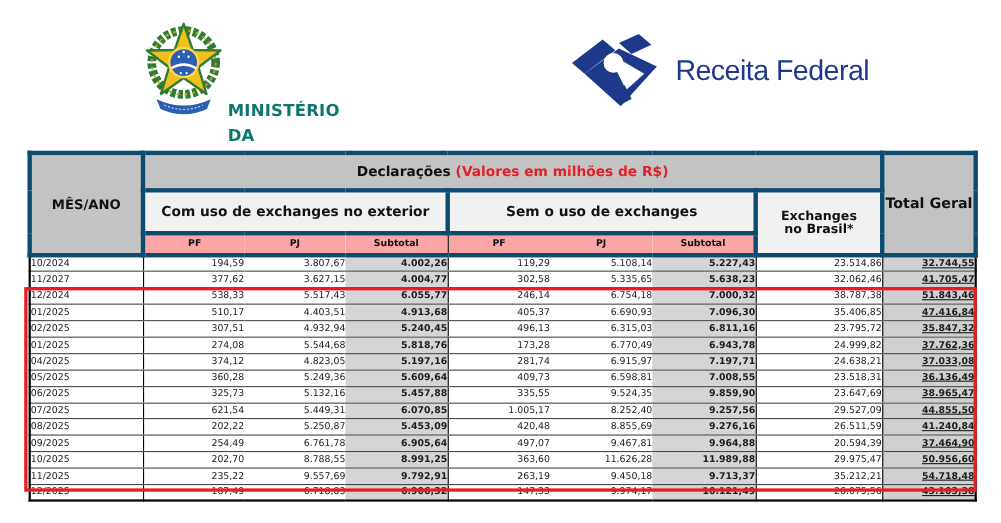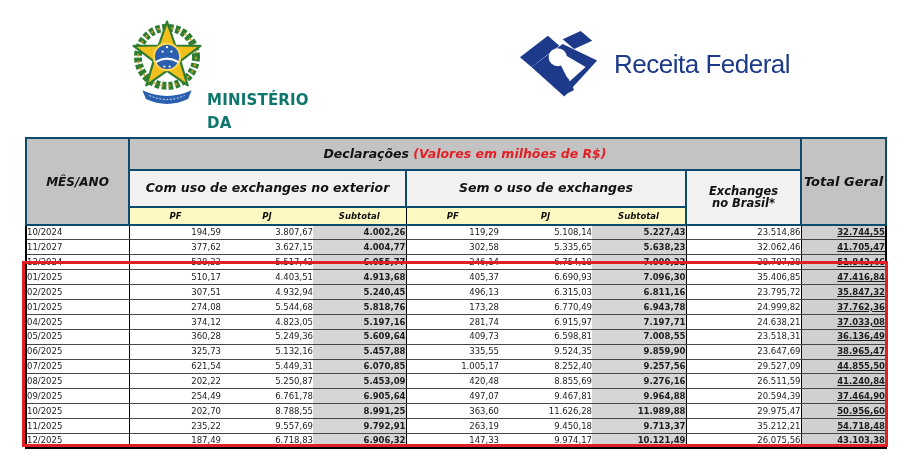--- a/index.html
+++ b/index.html
@@ -19,28 +19,28 @@
     font-family:"Liberation Sans","DejaVu Sans",sans-serif;
     font-weight:normal;font-size:26px;color:#1d3a8a;letter-spacing:-0.5px;
   }
   
   table.decl{
     position:absolute;left:25px;top:137px;width:860px;
     border-collapse:collapse;table-layout:fixed;
     border:2px solid #000;
   }
   table.decl th, table.decl td{padding:0;line-height:1;overflow:hidden;white-space:nowrap;}
-  thead th{border:2px solid #0c4a6e;font-weight:bold;color:#111;font-style:italic;}
+  thead th{border:4px solid #0c4a6e;font-weight:bold;color:#111;}
   th.mes{background:#c3c3c3;font-size:12px;}
   th.decl-head{background:#c3c3c3;font-size:12.5px;height:30px;padding-left:52px;}
   th.decl-head .red{color:#e31e24;}
   th.total-head{background:#c3c3c3;font-size:13px;}
   th.grp{background:#f1f1f1;font-size:12.5px;height:35px;padding-right:26px;}
   th.exbr{background:#f1f1f1;font-size:11.5px;line-height:1.35;}
-  th.sub{background:#fef9c3;font-size:8.5px;height:16px;border-left:none;border-right:none;padding-right:28px;text-align:center;}
+  th.sub{background:#fca5a5;font-size:8.5px;height:16px;border-left:none;border-right:none;padding-right:28px;text-align:center;}
   th.sub.vb{border-left:1px solid #000;}
   tbody tr{height:14.9px;margin-left:12px;}
   tbody td{
     font-size:8.5px;border-bottom:1px solid #474747;color:#1c1c1c;
   }
   td.m{text-align:left;padding-left:10px;}
   td.num{text-align:right;padding-right:7px;}
   td.sub{text-align:right;padding-right:8px;font-weight:bold;background:#d5d5d5;}
   td.exch{text-align:right;padding-right:10px;}
   td.tot{text-align:right;padding-right:6px;font-weight:bold;background:#d0d0d0;text-decoration:underline;}

